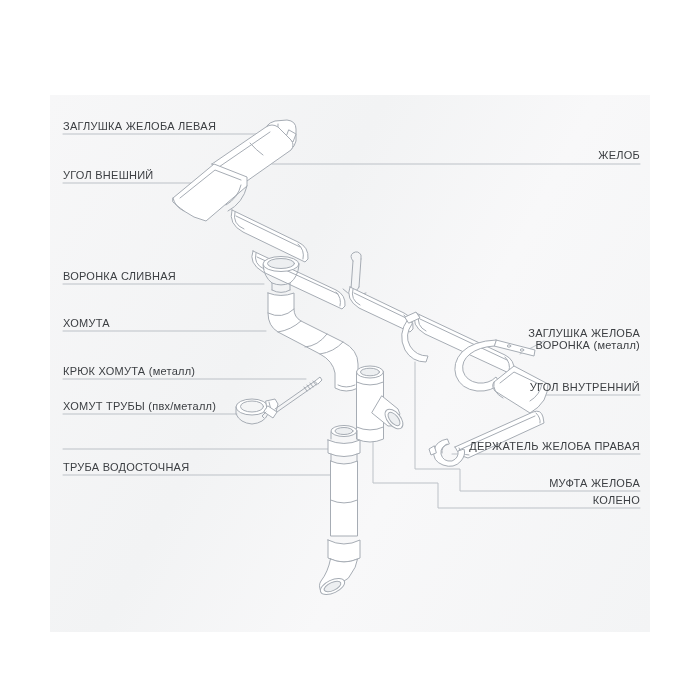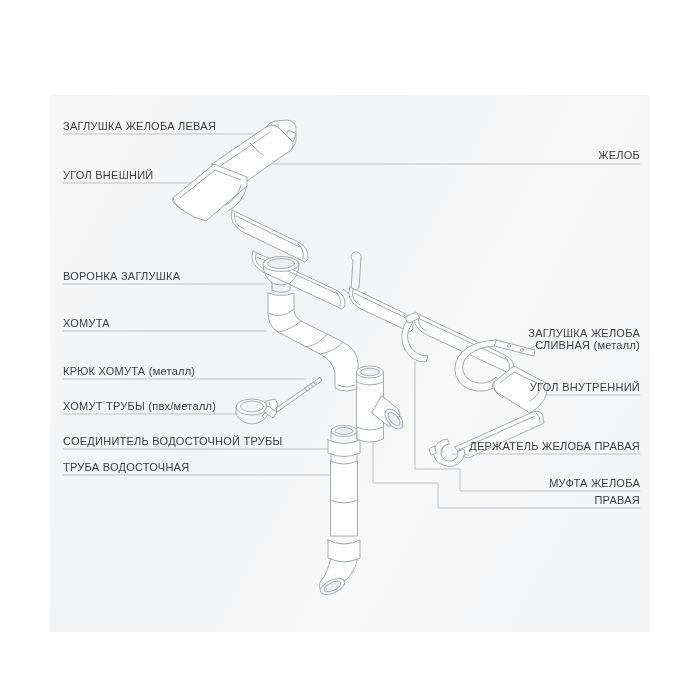--- a/index.html
+++ b/index.html
@@ -205,28 +205,27 @@
       <path d="M310,383 L313,387"></path>
         <path d="M313,381 L316,385"></path>
       <path fill="#ffffff" d="M315,381 L320,377 L322,380 L318,384 Z"></path>
       <path fill="#ffffff" d="M268,406 L277,412 L273,418 L264,412 Z"></path>
       <path d="M266,412 L262,416 L264,418"></path>
     </g>
   </svg>
 
   <div class="lbl left" style="top:120px">ЗАГЛУШКА ЖЕЛОБА ЛЕВАЯ</div>
   <div class="lbl left" style="top:169px">УГОЛ ВНЕШНИЙ</div>
-  <div class="lbl left" style="top:270px">ВОРОНКА ЗАГЛУШКА</div>
+  <div class="lbl left" style="top:270px">ВОРОНКА СЛИВНАЯ</div>
   <div class="lbl left" style="top:317px">ХОМУТА</div>
   <div class="lbl left" style="top:365px">КРЮК ХОМУТА (металл)</div>
   <div class="lbl left" style="top:400px">ХОМУТ ТРУБЫ (пвх/металл)</div>
-  <div class="lbl left" style="top:435px">СОЕДИНИТЕЛЬ ВОДОСТОЧНОЙ ТРУБЫ</div>
   <div class="lbl left" style="top:461px">ТРУБА ВОДОСТОЧНАЯ</div>
 
   <div class="lbl right" style="top:149px">ЖЕЛОБ</div>
   <div class="lbl right" style="top:327px">ЗАГЛУШКА ЖЕЛОБА</div>
-  <div class="lbl right" style="top:339px">СЛИВНАЯ (металл)</div>
+  <div class="lbl right" style="top:339px">ВОРОНКА (металл)</div>
   <div class="lbl right" style="top:381px">УГОЛ ВНУТРЕННИЙ</div>
   <div class="lbl right" style="top:440px">ДЕРЖАТЕЛЬ ЖЕЛОБА ПРАВАЯ</div>
   <div class="lbl right" style="top:477px">МУФТА ЖЕЛОБА</div>
-  <div class="lbl right" style="top:494px">ПРАВАЯ</div>
+  <div class="lbl right" style="top:494px">КОЛЕНО</div>
 
 </div>
 
 </body></html>

